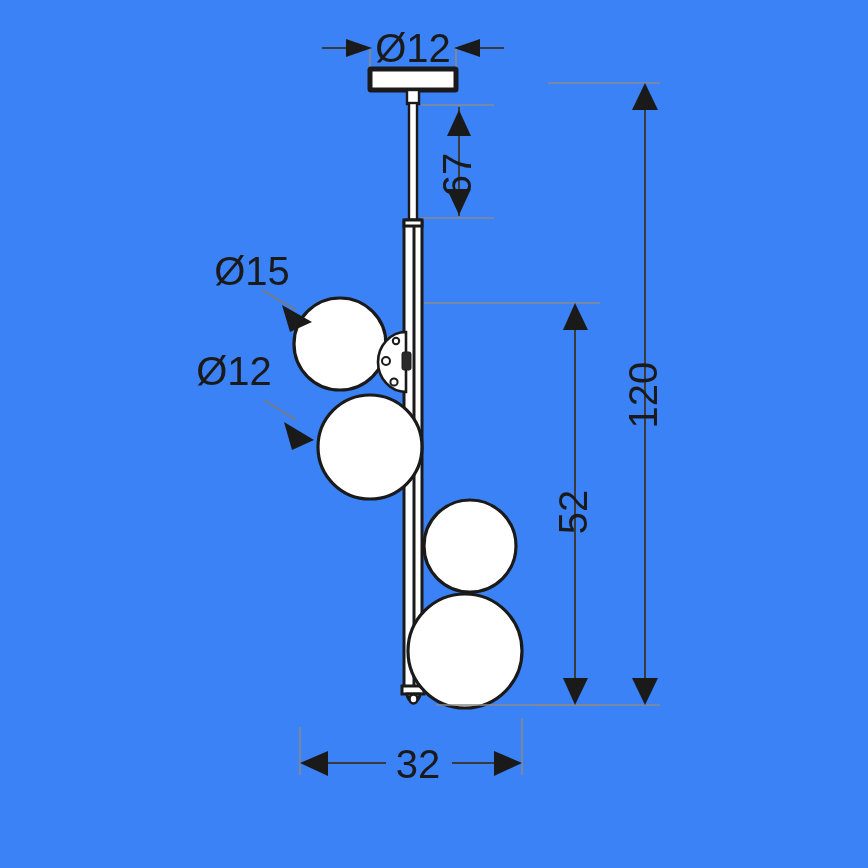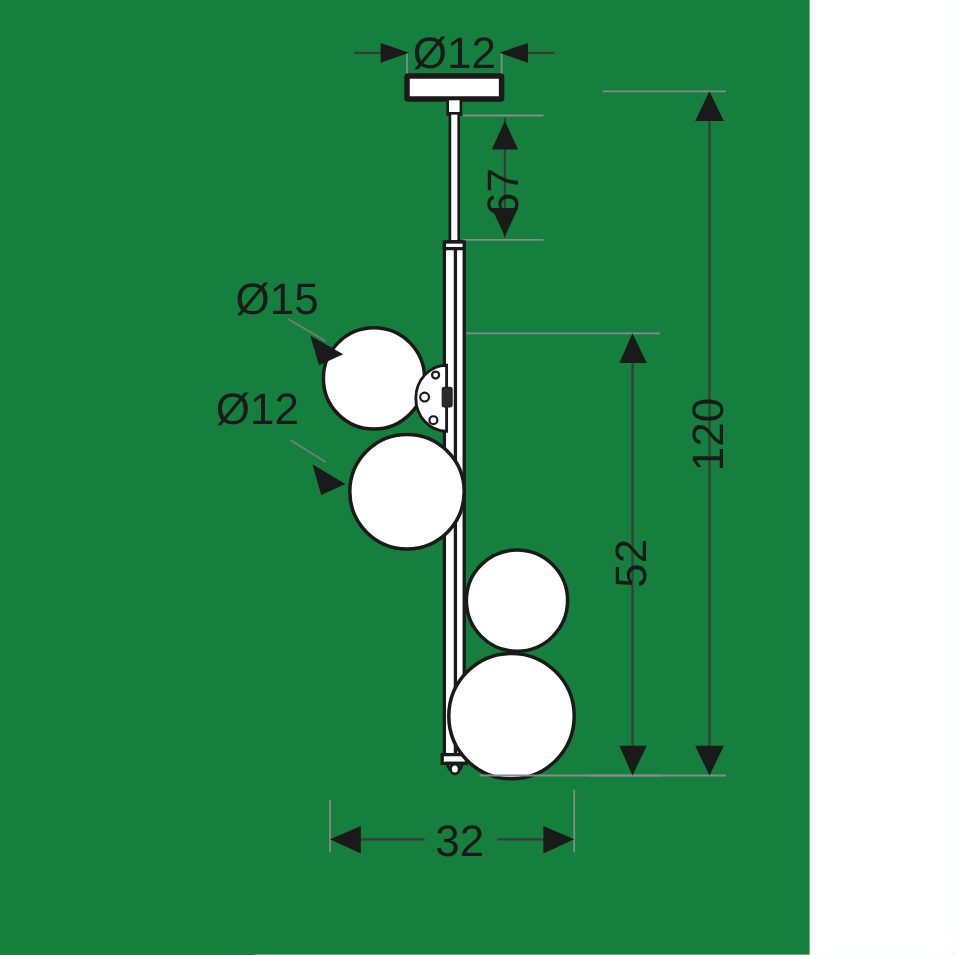--- a/index.html
+++ b/index.html
@@ -8,23 +8,23 @@
     background: #ffffff;
   }
   body {
     width: 868px;
     height: 868px;
     font-family: "Liberation Sans", sans-serif;
     overflow: hidden;
   }
   #drawing-root {
     position: relative;
-    width: 736px;
+    width: 868px;
     height: 868px;
-    background: #15803d;
+    background: #3b82f6;
   }
   svg.tech-drawing {
     display: block;
     width: 868px;
     height: 868px;
   }
   .dim-text {
     font-family: "Liberation Sans", sans-serif;
     font-size: 40px;
     fill: #1a1a1a;

